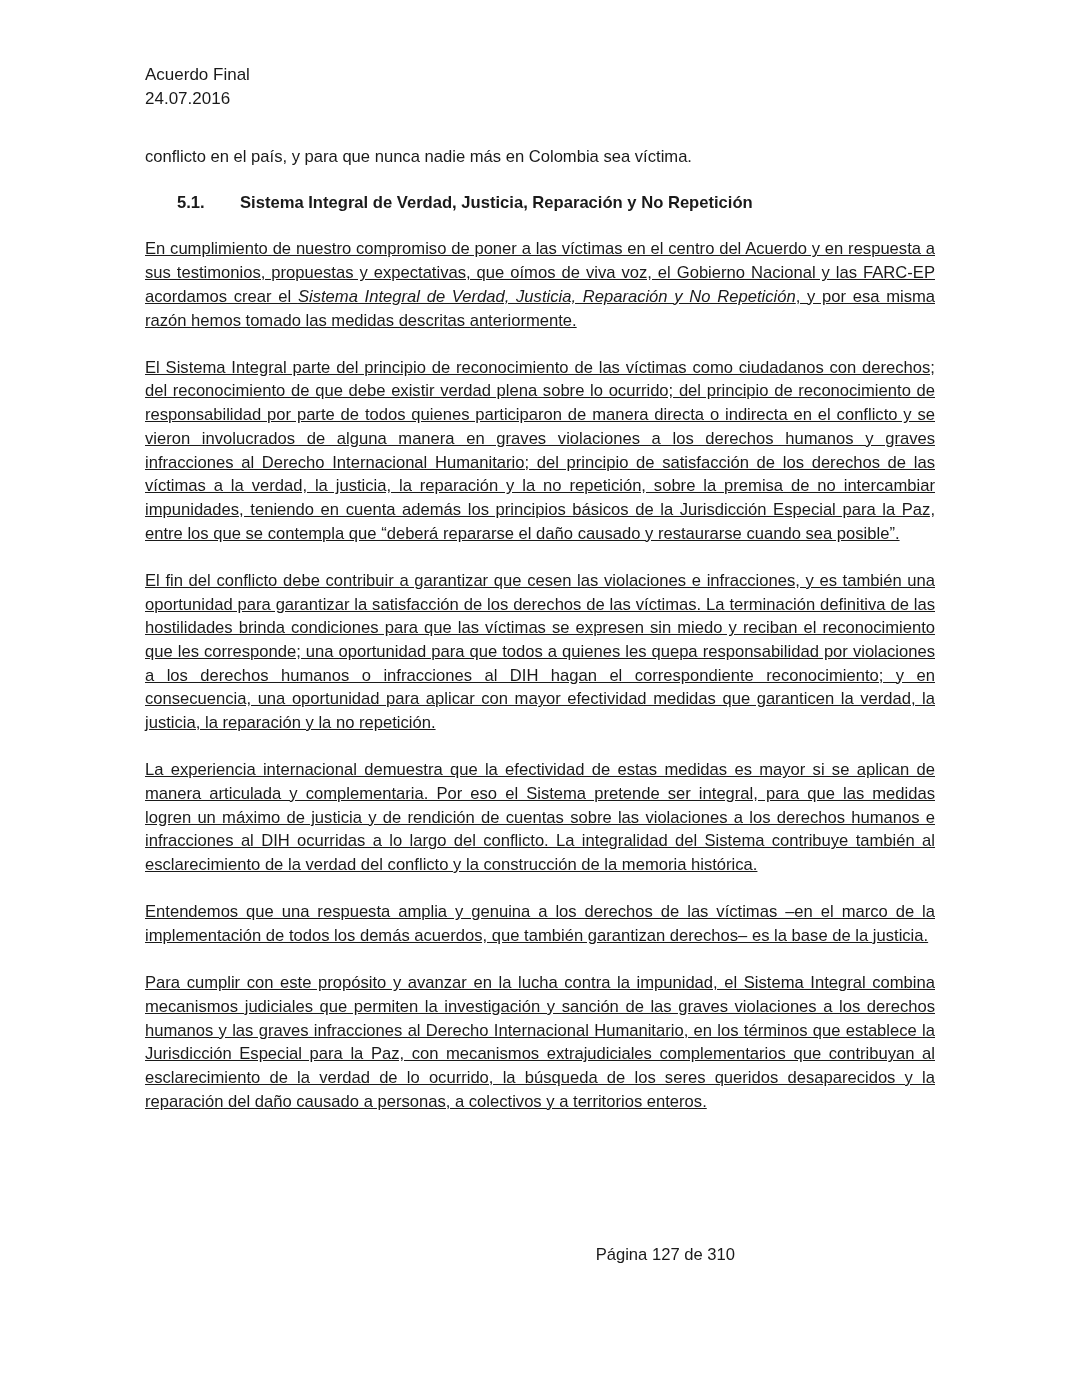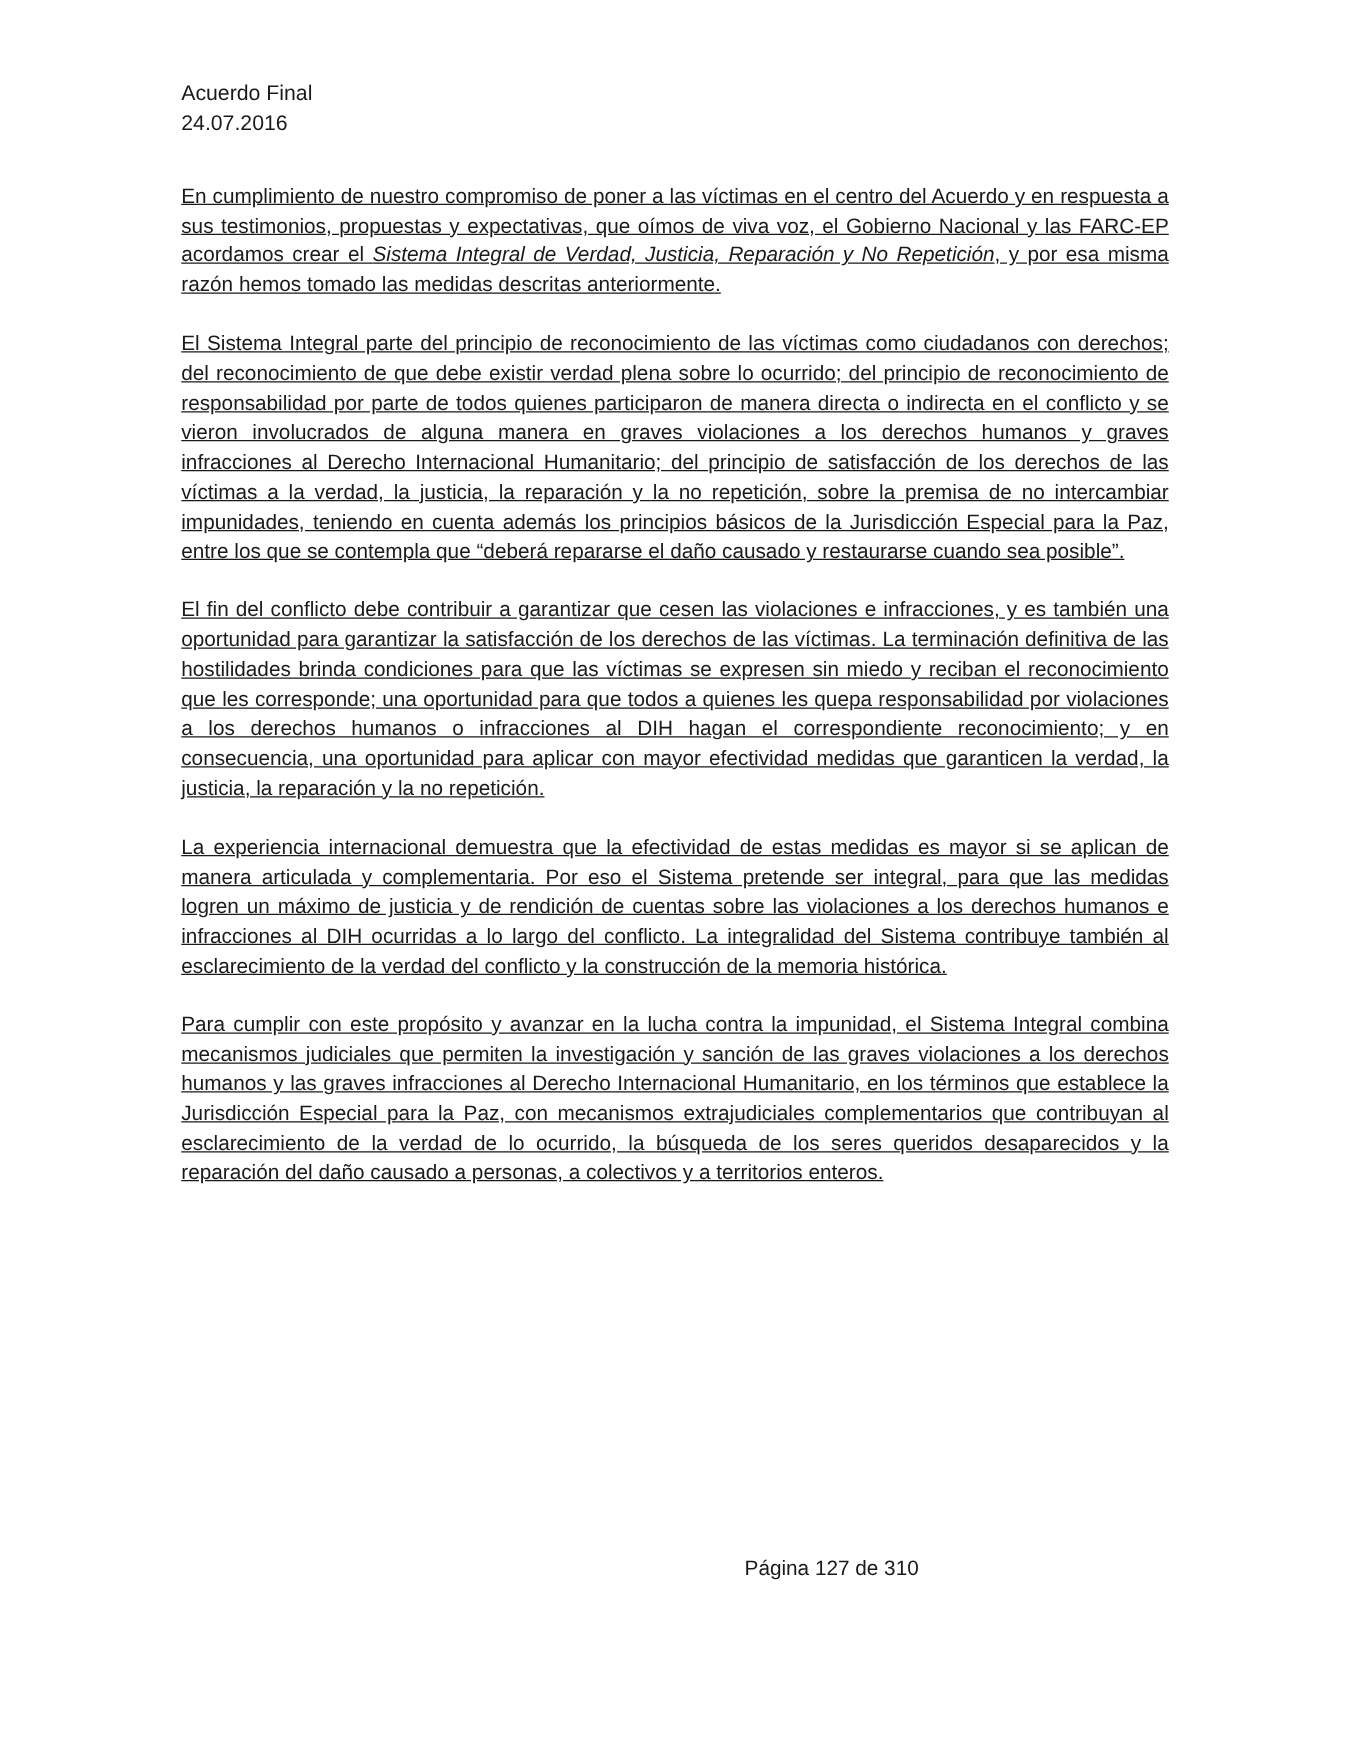--- a/index.html
+++ b/index.html
@@ -20,24 +20,30 @@
 </head>
 <body>
 
 <div class="page">
   <div class="header">
     <div>Acuerdo Final</div>
     <div>24.07.2016</div>
   </div>
 
   <div class="body">
+    <p class="p-intro">conflicto en el país, y para que nunca nadie más en Colombia sea víctima.</p>
 
+    <div class="heading">
+      <span class="num">5.1.</span>
+      <span>Sistema Integral de Verdad, Justicia, Reparación y No Repetición</span>
+    </div>
 
     <p class="para"><span>En cumplimiento de nuestro compromiso de poner a las víctimas en el centro del Acuerdo y en respuesta a sus testimonios, propuestas y expectativas, que oímos de viva voz, el Gobierno Nacional y las FARC-EP acordamos crear el </span><em>Sistema Integral de Verdad, Justicia, Reparación y No Repetición</em><span>, y por esa misma razón hemos tomado las medidas descritas anteriormente.</span></p>
 
     <p class="para">El Sistema Integral parte del principio de reconocimiento de las víctimas como ciudadanos con derechos; del reconocimiento de que debe existir verdad plena sobre lo ocurrido; del principio de reconocimiento de responsabilidad por parte de todos quienes participaron de manera directa o indirecta en el conflicto y se vieron involucrados de alguna manera en graves violaciones a los derechos humanos y graves infracciones al Derecho Internacional Humanitario; del principio de satisfacción de los derechos de las víctimas a la verdad, la justicia, la reparación y la no repetición, sobre la premisa de no intercambiar impunidades, teniendo en cuenta además los principios básicos de la Jurisdicción Especial para la Paz, entre los que se contempla que “deberá repararse el daño causado y restaurarse cuando sea posible”.</p>
     <p class="para">El fin del conflicto debe contribuir a garantizar que cesen las violaciones e infracciones, y es también una oportunidad para garantizar la satisfacción de los derechos de las víctimas. La terminación definitiva de las hostilidades brinda condiciones para que las víctimas se expresen sin miedo y reciban el reconocimiento que les corresponde; una oportunidad para que todos a quienes les quepa responsabilidad por violaciones a los derechos humanos o infracciones al DIH hagan el correspondiente reconocimiento; y en consecuencia, una oportunidad para aplicar con mayor efectividad medidas que garanticen la verdad, la justicia, la reparación y la no repetición.</p>
     <p class="para">La experiencia internacional demuestra que la efectividad de estas medidas es mayor si se aplican de manera articulada y complementaria. Por eso el Sistema pretende ser integral, para que las medidas logren un máximo de justicia y de rendición de cuentas sobre las violaciones a los derechos humanos e infracciones al DIH ocurridas a lo largo del conflicto. La integralidad del Sistema contribuye también al esclarecimiento de la verdad del conflicto y la construcción de la memoria histórica.</p>
+    <p class="para">Entendemos que una respuesta amplia y genuina a los derechos de las víctimas –en el marco de la implementación de todos los demás acuerdos, que también garantizan derechos– es la base de la justicia.</p>
     <p class="para">Para cumplir con este propósito y avanzar en la lucha contra la impunidad, el Sistema Integral combina mecanismos judiciales que permiten la investigación y sanción de las graves violaciones a los derechos humanos y las graves infracciones al Derecho Internacional Humanitario, en los términos que establece la Jurisdicción Especial para la Paz, con mecanismos extrajudiciales complementarios que contribuyan al esclarecimiento de la verdad de lo ocurrido, la búsqueda de los seres queridos desaparecidos y la reparación del daño causado a personas, a colectivos y a territorios enteros.</p>
   </div>
 
   <div class="footer">Página 127 de 310</div>
 </div>
 
 </body></html>

